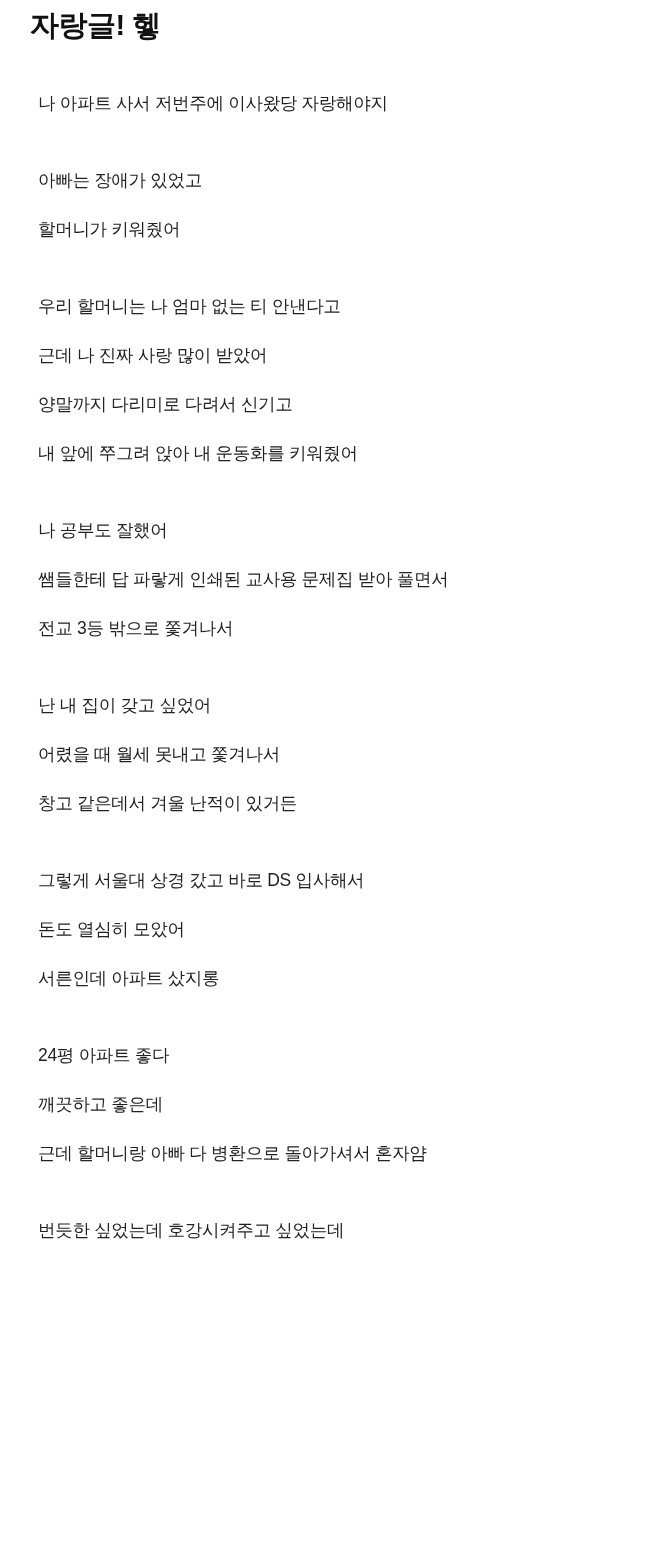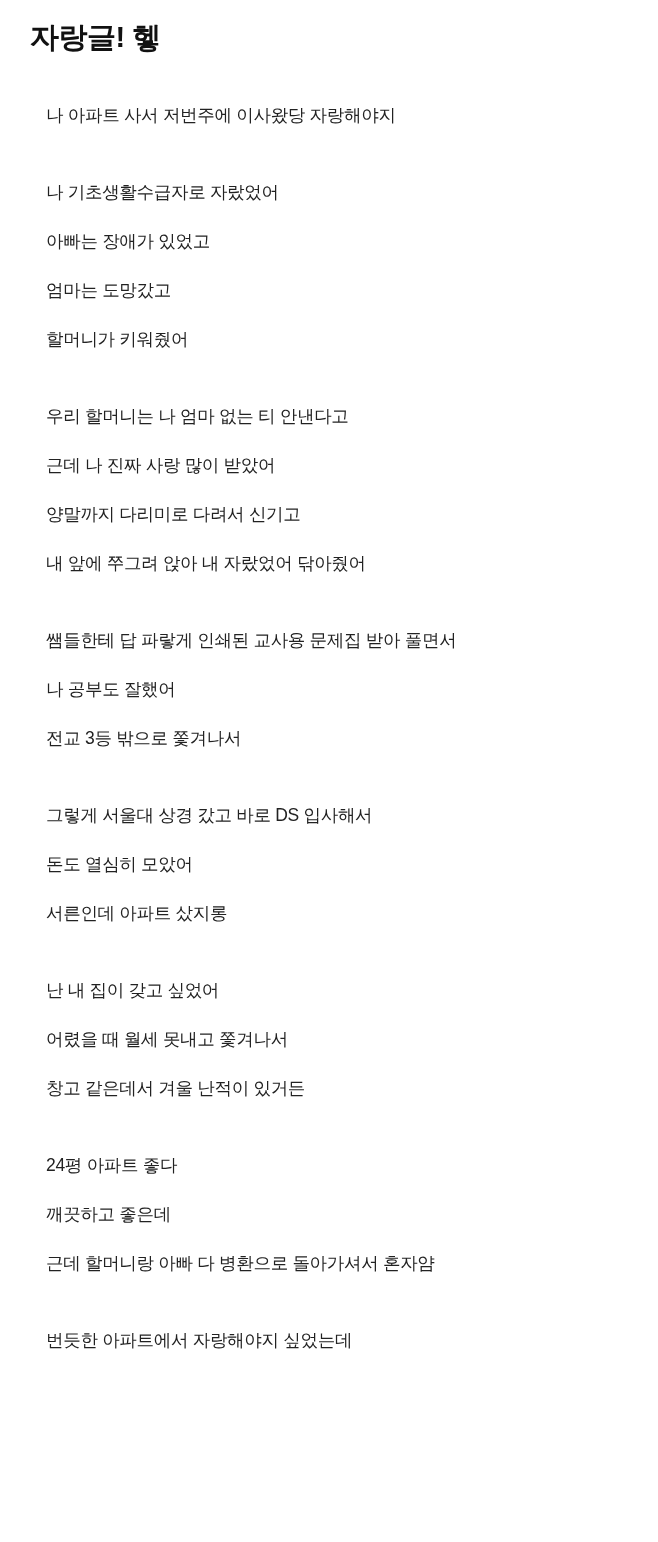--- a/index.html
+++ b/index.html
@@ -10,38 +10,38 @@
   body {
     width: 658px;
     min-height: 1542px;
     font-family: "Liberation Sans", "DejaVu Sans", sans-serif;
     color: #1a1a1a;
     -webkit-font-smoothing: antialiased;
   }
   .page {
     width: 658px;
     box-sizing: border-box;
-    padding: 18px 30px 30px 30px;
+    padding: 6px 30px 30px 30px;
   }
   .post-title {
     font-size: 29px;
     font-weight: bold;
     line-height: 1.35;
     letter-spacing: -0.5px;
     color: #111111;
     margin: 0 0 34px 0;
   }
   .post-body {
     font-size: 17.5px;
     line-height: 1.0;
     letter-spacing: -0.3px;
     color: #222222;
   }
   .para {
-    margin: 0 0 28px 16px;
+    margin: 0 0 28px 8px;
   }
   .para:last-child {
     margin-bottom: 0;
   }
   .line {
     display: block;
     line-height: 49px;
     white-space: pre-wrap;
     word-break: keep-all;
   }
@@ -49,48 +49,46 @@
 </head>
 <body>
 
 <div class="page">
   <h1 class="post-title">자랑글! 헿</h1>
   <div class="post-body">
       <p class="para">
         <span class="line">나 아파트 사서 저번주에 이사왔당 자랑해야지</span>
       </p>
       <p class="para">
-        <span class="line">나 기초생활수급자로 자랐었어</span>
         <span class="line">아빠는 장애가 있었고</span>
-        <span class="line">엄마는 도망갔고</span>
         <span class="line">할머니가 키워줬어</span>
       </p>
       <p class="para">
         <span class="line">우리 할머니는 나 엄마 없는 티 안낸다고</span>
         <span class="line">근데 나 진짜 사랑 많이 받았어</span>
         <span class="line">양말까지 다리미로 다려서 신기고</span>
-        <span class="line">내 앞에 쭈그려 앉아 내 자랐었어 닦아줬어</span>
+        <span class="line">내 앞에 쭈그려 앉아 내 운동화를 키워줬어</span>
       </p>
       <p class="para">
+        <span class="line">나 공부도 잘했어</span>
         <span class="line">쌤들한테 답 파랗게 인쇄된 교사용 문제집 받아 풀면서</span>
-        <span class="line">나 공부도 잘했어</span>
         <span class="line">전교 3등 밖으로 쫓겨나서</span>
+      </p>
+      <p class="para">
+        <span class="line">난 내 집이 갖고 싶었어</span>
+        <span class="line">어렸을 때 월세 못내고 쫓겨나서</span>
+        <span class="line">창고 같은데서 겨울 난적이 있거든</span>
       </p>
       <p class="para">
         <span class="line">그렇게 서울대 상경 갔고 바로 DS 입사해서</span>
         <span class="line">돈도 열심히 모았어</span>
         <span class="line">서른인데 아파트 샀지롱</span>
       </p>
       <p class="para">
-        <span class="line">난 내 집이 갖고 싶었어</span>
-        <span class="line">어렸을 때 월세 못내고 쫓겨나서</span>
-        <span class="line">창고 같은데서 겨울 난적이 있거든</span>
-      </p>
-      <p class="para">
         <span class="line">24평 아파트 좋다</span>
         <span class="line">깨끗하고 좋은데</span>
         <span class="line">근데 할머니랑 아빠 다 병환으로 돌아가셔서 혼자얌</span>
       </p>
       <p class="para">
-        <span class="line">번듯한 아파트에서 자랑해야지 싶었는데</span>
+        <span class="line">번듯한 싶었는데 호강시켜주고 싶었는데</span>
       </p>
     </div>
 </div>
 
 </body></html>

